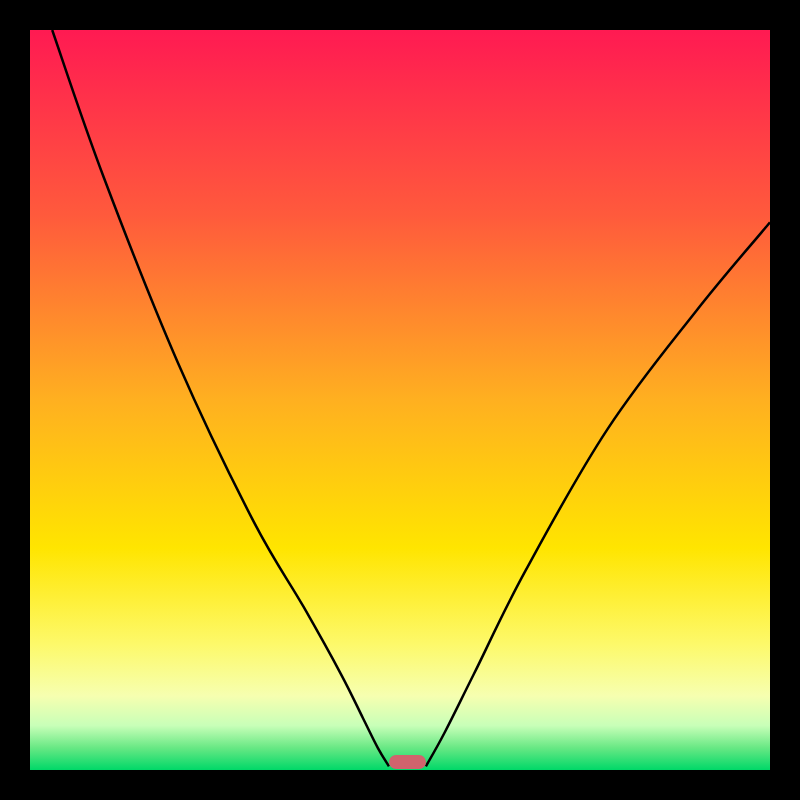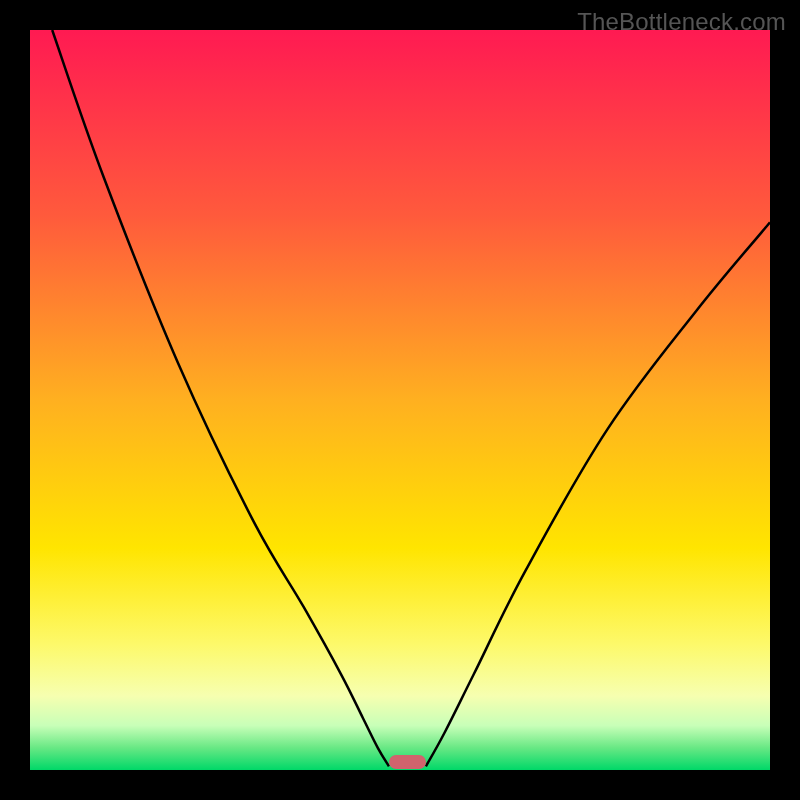--- a/index.html
+++ b/index.html
@@ -58,21 +58,20 @@
     width: 42px;
     height: 14px;
     background: #d1636d;
     border-radius: 7px;
   }
 </style>
 </head>
 <body>
 
 <div class="frame">
-  <div class="watermark">TheBottleneck.com</div>
 
   <div class="plot">
     <svg class="curve" viewBox="0 0 740 740" preserveAspectRatio="none">
       <path id="curve-left" fill="none" stroke="#000" stroke-width="2.5" d="M 22.2 0 C 31.524 26.64, 51.356 88.06, 74 148 C 96.644 207.94, 121.36 271.72799999999995, 148 332.99999999999994 C 174.64 394.27199999999993, 199.356 444.44399999999996, 222 488.4 C 244.644 532.356, 257.81600000000003 549.2280000000001, 273.8 577.2 C 289.784 605.172, 300.144 623.8199999999999, 310.8 643.8 C 321.456 663.78, 326.34000000000003 674.88, 333 688.2 C 339.65999999999997 701.5200000000001, 343.138 709.1419999999999, 347.79999999999995 717.8 C 352.46199999999993 726.458, 356.902 732.9699999999999, 358.9 736.3"></path>
       <path id="curve-right" fill="none" stroke="#000" stroke-width="2.5" d="M 395.90000000000003 736.3 C 399.23 730.3059999999999, 405.742 719.65, 414.40000000000003 703 C 423.05800000000005 686.35, 429.348 673.1039999999999, 444 643.8 C 458.652 614.496, 471.824 584.1560000000001, 495.8 540.2 C 519.7760000000001 496.244, 546.5640000000001 446.21999999999997, 577.2 399.59999999999997 C 607.836 352.97999999999996, 636.696 318.496, 666 281.2 C 695.304 243.904, 726.68 208.384, 740 192.39999999999998"></path>
     </svg>
     <div id="marker" class="marker" style="width: 37px; left: 358.9px; bottom: 1.4px;"></div>
   </div>
 </div>
 

